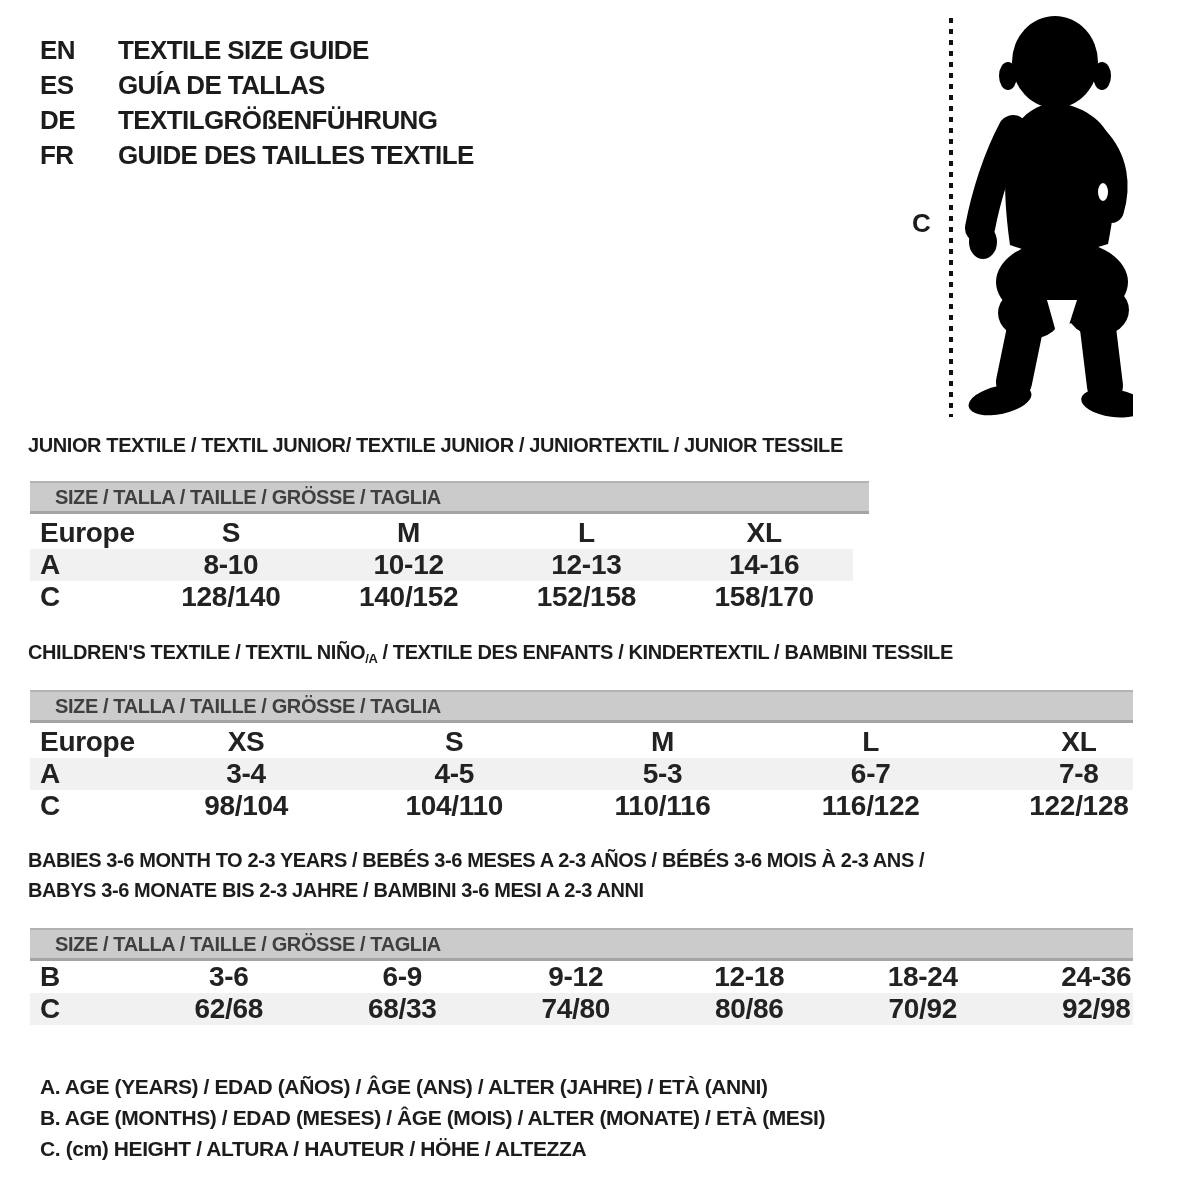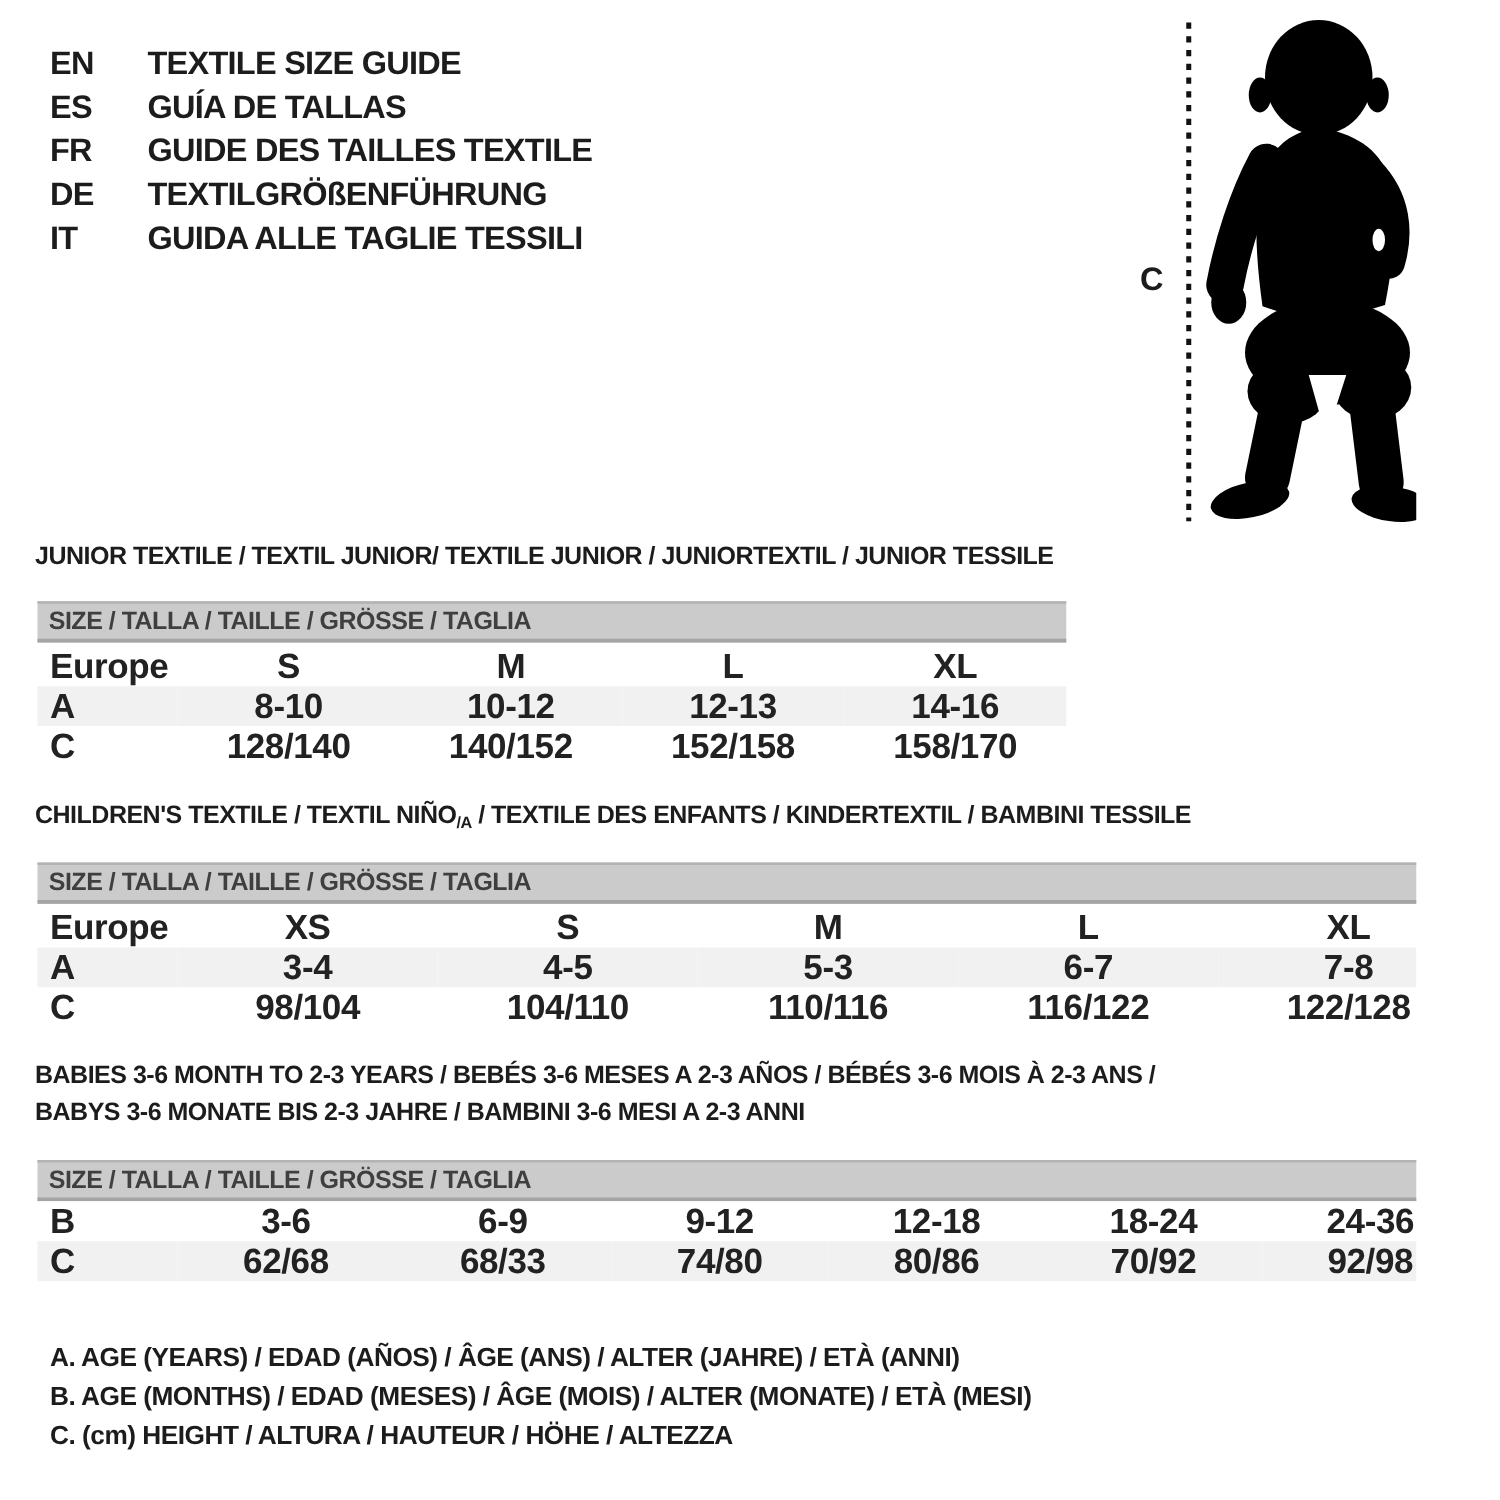--- a/index.html
+++ b/index.html
@@ -17,21 +17,21 @@
   .figure svg{position:absolute;left:0;top:0;}
   .c-label{position:absolute;left:12px;top:208px;font-size:26px;letter-spacing:-0.5px;}
   
   .section-title{position:absolute;left:28px;font-size:20px;letter-spacing:-0.4px;white-space:nowrap;}
   .section-title .sub{font-size:13px;vertical-align:-4px;}
   .title-2line{line-height:30px;}
   
   .size-bar{
     position:absolute;left:30px;height:28px;background:#cbcbcb;
     border-top:2px solid #b3b3b3;border-bottom:3px solid #a4a4a4;
-    color:#3f3f3f;font-size:20px;line-height:28px;padding-left:9px;
+    color:#3f3f3f;font-size:20px;line-height:28px;padding-left:25px;
     box-sizing:content-box;letter-spacing:-0.4px;
   }
   
   table.size-table{position:absolute;left:30px;border-collapse:collapse;table-layout:fixed;font-size:28px;letter-spacing:-0.3px;}
   table.size-table td{height:31px;text-align:center;padding:0;font-weight:700;color:#222;}
   table.size-table td.rowlabel{text-align:left;padding-left:10px;}
   tr.alt{background:#f1f1f1;}
   tr.plain{background:#ffffff;}
   
   .legend{position:absolute;left:40px;top:1071px;font-size:21px;letter-spacing:-0.4px;}
@@ -45,30 +45,26 @@
   <div class="lang-block">
     <div class="lang-row">
       <span class="lang-code">EN</span>
       <span class="lang-text">TEXTILE SIZE GUIDE</span>
     </div>
     <div class="lang-row">
       <span class="lang-code">ES</span>
       <span class="lang-text">GUÍA DE TALLAS</span>
     </div>
     <div class="lang-row">
+      <span class="lang-code">DE</span>
+      <span class="lang-text">TEXTILGRÖßENFÜHRUNG</span>
+    </div>
+    <div class="lang-row">
       <span class="lang-code">FR</span>
       <span class="lang-text">GUIDE DES TAILLES TEXTILE</span>
-    </div>
-    <div class="lang-row">
-      <span class="lang-code">DE</span>
-      <span class="lang-text">TEXTILGRÖßENFÜHRUNG</span>
-    </div>
-    <div class="lang-row">
-      <span class="lang-code">IT</span>
-      <span class="lang-text">GUIDA ALLE TAGLIE TESSILI</span>
     </div>
   </div>
 
   <div class="figure">
     <svg width="300" height="430" viewBox="0 0 300 430" aria-hidden="true">
       <g fill="#000000" stroke="none">
 
         <ellipse cx="155" cy="62" rx="43" ry="46"></ellipse>
         <ellipse cx="108" cy="76" rx="9" ry="14"></ellipse>
         <ellipse cx="202" cy="76" rx="9" ry="14"></ellipse>

